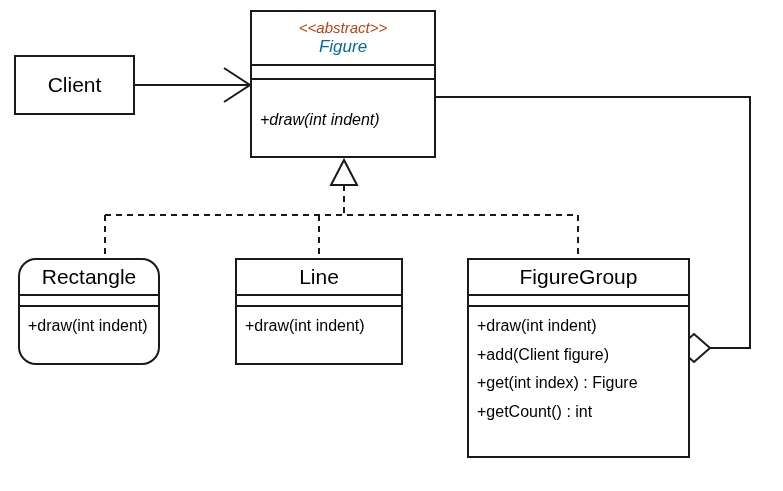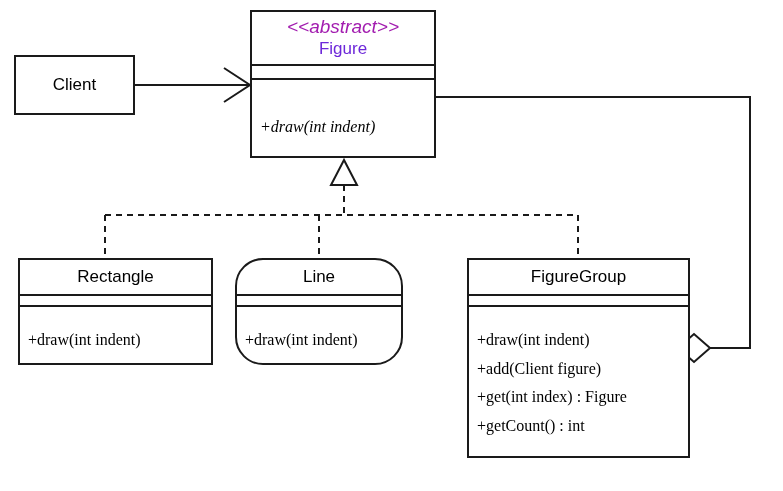--- a/index.html
+++ b/index.html
@@ -40,38 +40,38 @@
   .comp-name {
     text-align: center;
     justify-content: center;
     align-items: center;
   }
   .comp-attrs {
     border-top: 2px solid #1a1a1a;
     border-bottom: 2px solid #1a1a1a;
   }
   .comp-ops {
-    padding: 24px 8px 6px 8px;
+    padding: 10px 8px 6px 8px;
     gap: 11px;
-    font-family: Liberation Serif, serif;
   }
   .cls-name {
-    font-size: 17px;
+    font-size: 21px;
     color: #000000;
     line-height: 1.15;
   }
   .stereotype {
-    font-size: 19px;
+    font-size: 15px;
     font-style: italic;
-    color: #a21caf;
+    color: #c2410c;
     line-height: 1.2;
   }
   .abstract-name {
     font-size: 17px;
-    color: #6d28d9;
+    font-style: italic;
+    color: #0369a1;
     line-height: 1.2;
   }
   .op {
     font-size: 16px;
     color: #000000;
     white-space: nowrap;
     line-height: 1.1;
   }
   .op.italic {
     font-style: italic;
@@ -116,31 +116,31 @@
     <div class="compartment comp-name" style="height:52px;">
       <span class="stereotype">&lt;&lt;abstract&gt;&gt;</span>
       <span class="abstract-name">Figure</span>
     </div>
     <div class="compartment comp-attrs" style="height:16px;"></div>
     <div class="compartment comp-ops" style="flex:1;">
       <span class="op italic">+draw(int indent)</span>
     </div>
   </div>
 
-  <div class="uml-box" style="left:18px; top:258px; width:195px; height:107px;">
+  <div class="uml-box" style="left:18px; top:258px; width:142px; height:107px;border-radius:18px;">
     <div class="compartment comp-name" style="height:34px;">
       <span class="cls-name">Rectangle</span>
     </div>
     <div class="compartment comp-attrs" style="height:13px;"></div>
     <div class="compartment comp-ops" style="flex:1; justify-content:flex-start;">
       <span class="op">+draw(int indent)</span>
     </div>
   </div>
 
-  <div class="uml-box" style="left:235px; top:258px; width:168px; height:107px;border-radius:28px;">
+  <div class="uml-box" style="left:235px; top:258px; width:168px; height:107px;">
     <div class="compartment comp-name" style="height:34px;">
       <span class="cls-name">Line</span>
     </div>
     <div class="compartment comp-attrs" style="height:13px;"></div>
     <div class="compartment comp-ops" style="flex:1; justify-content:flex-start;">
       <span class="op">+draw(int indent)</span>
     </div>
   </div>
 
   <div class="uml-box" style="left:467px; top:258px; width:223px; height:200px;">

